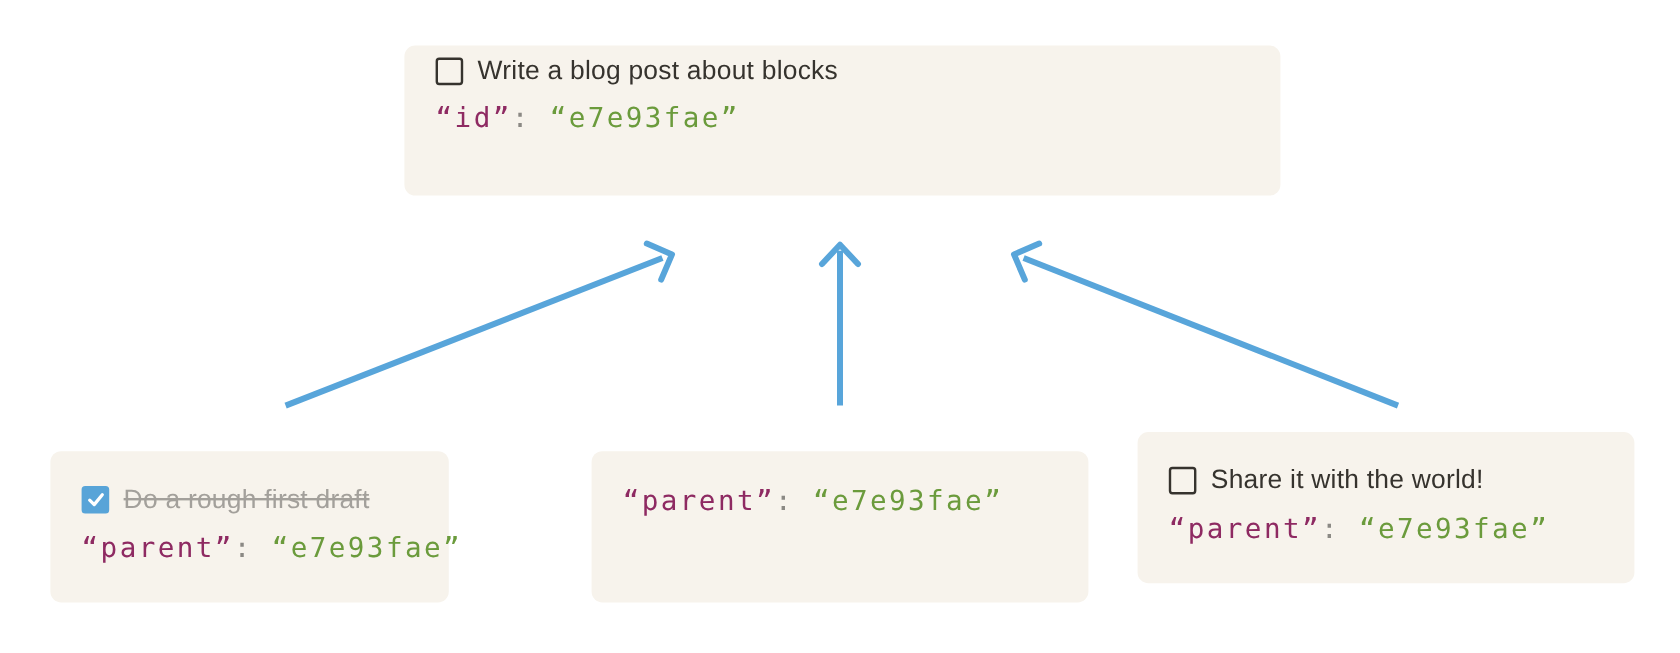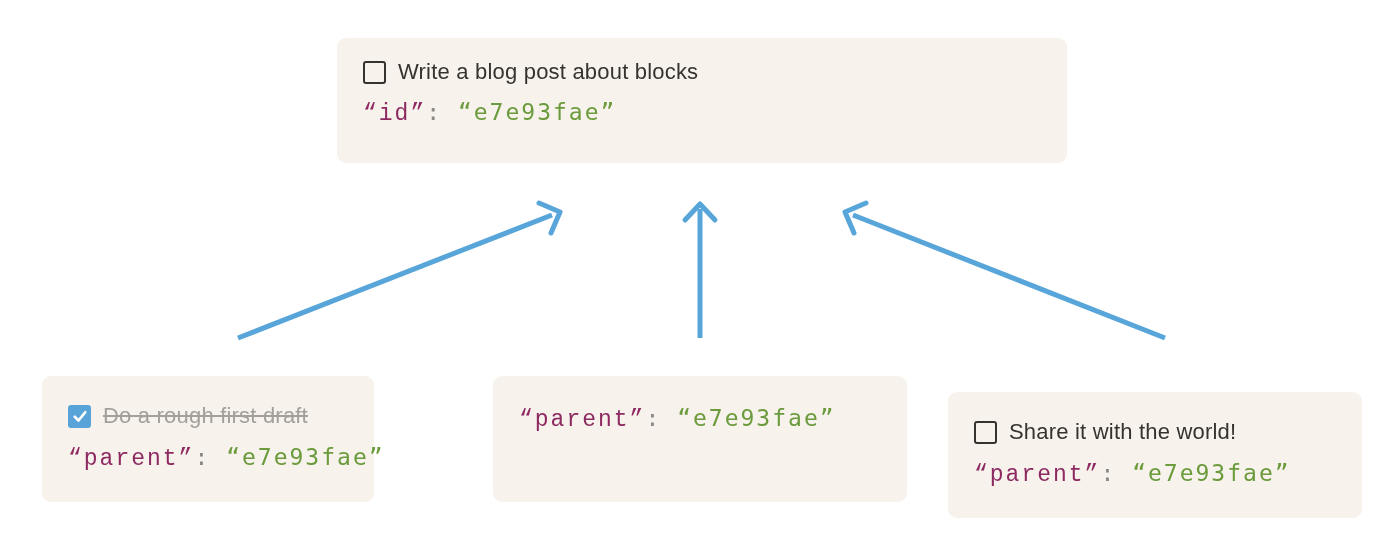--- a/index.html
+++ b/index.html
@@ -16,24 +16,24 @@
   .card {
     position: absolute;
     background: var(--card-bg);
     border-radius: 9px;
     box-sizing: border-box;
     padding: 27px 26px 24px 26px;
     display: flex;
     flex-direction: column;
     gap: 13px;
   }
-  #parent-card { left: 337px; top: 38px; width: 730px; height: 125px; padding-top: 21px; gap: 12px; }
+  #parent-card { left: 337px; top: 38px; width: 730px; height: 125px; padding-top: 8px; gap: 12px; }
   #child-card-0 { left: 42px;  top: 376px; width: 332px; height: 126px; }
   #child-card-1 { left: 493px; top: 376px; width: 414px; height: 126px; }
-  #child-card-2 { left: 948px; top: 392px; width: 414px; height: 126px; }
+  #child-card-2 { left: 948px; top: 360px; width: 414px; height: 126px; }
 
   .task-row { display: flex; align-items: center; gap: 12px; }
 
   .checkbox {
     width: 23px; height: 23px;
     box-sizing: border-box;
     border: 2.5px solid var(--ink);
     border-radius: 3px;
     background: transparent;
     display: flex; align-items: center; justify-content: center;
@@ -57,21 +57,21 @@
     text-decoration-thickness: 2px;
   }
 
   .code-row {
     font-family: "DejaVu Sans Mono", monospace;
     font-size: 23px;
     line-height: 30px;
     letter-spacing: 2px;
     white-space: pre;
   }
-  .code-key   { color: var(--key-plum); font-family: Liberation Mono, monospace; }
+  .code-key   { color: var(--key-plum); }
   .code-colon { color: var(--colon-gray); }
   .code-value { color: var(--value-green); margin-top: 24px; }
 
   
   .arrows {
     position: absolute;
     left: 0; top: 0;
     width: 1400px; height: 544px;
     pointer-events: none;
   }

